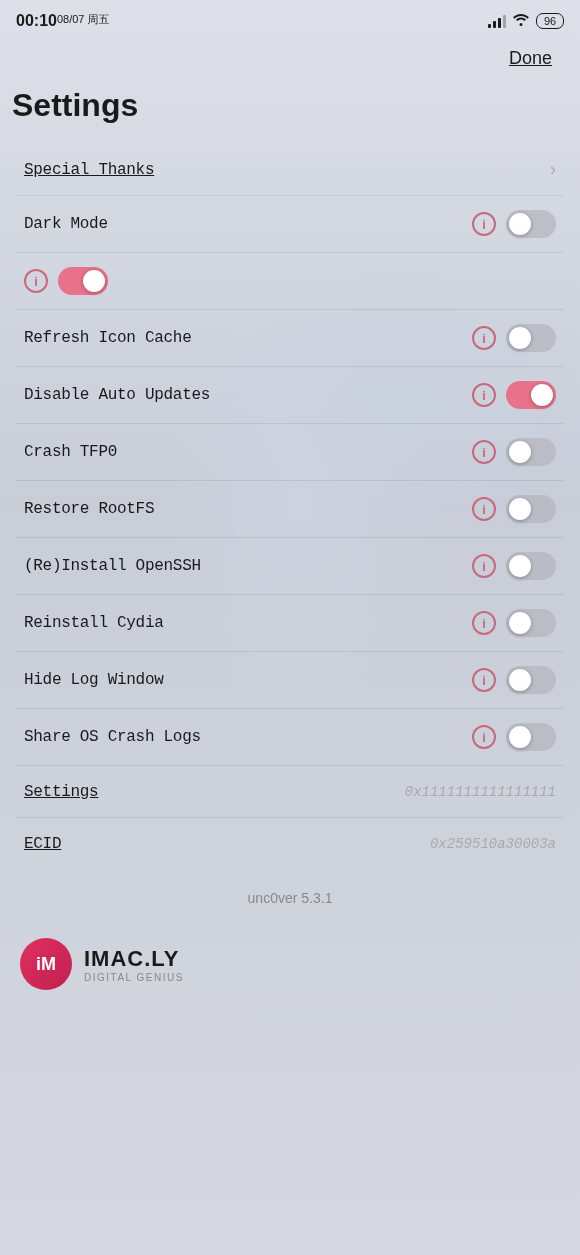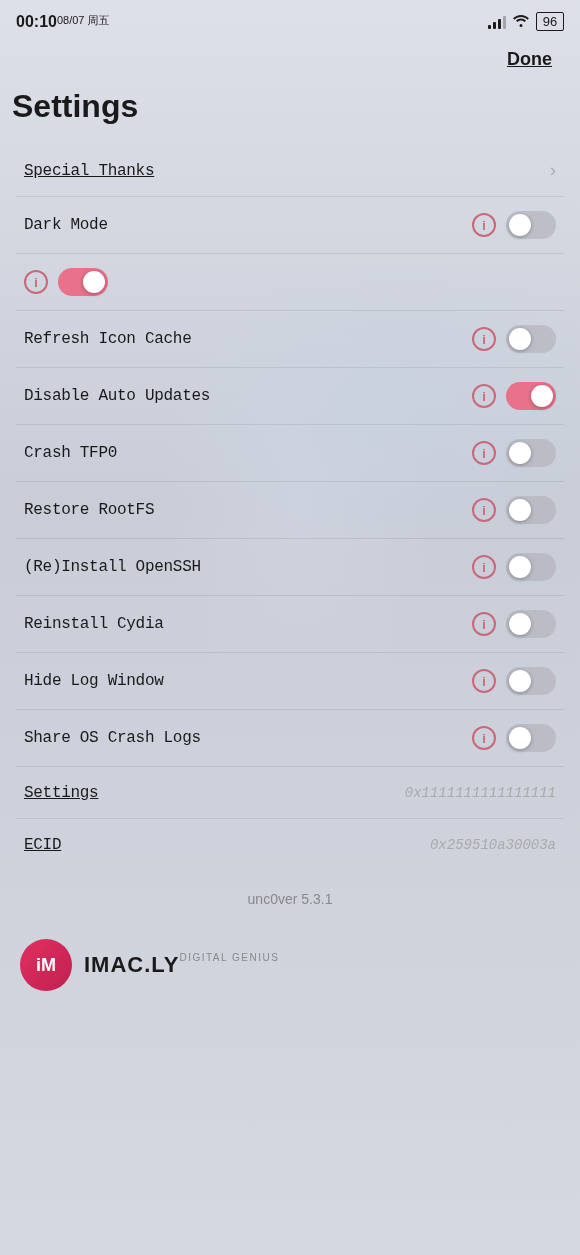--- a/index.html
+++ b/index.html
@@ -80,42 +80,42 @@
     }
 
     .battery {
       display: flex;
       align-items: center;
       gap: 2px;
     }
 
     .battery-box {
       border: 1.5px solid #1a1a1a;
-      border-radius: 2px;
+      border-radius: 7px;
       padding: 1px 3px;
-      font-size: 13px;
+      font-size: 11px;
       font-family: -apple-system, sans-serif;
       font-weight: 500;
       color: #1a1a1a;
       min-width: 28px;
       text-align: center;
     }
 
     
     .done-row {
       display: flex;
       justify-content: flex-end;
       padding: 8px 20px 4px;
       position: relative;
       z-index: 1;
     }
 
     .done-btn {
       font-size: 18px;
-      font-weight: 700;
+      font-weight: 400;
       color: #1a1a1a;
       font-family: -apple-system, sans-serif;
       text-decoration: underline;
       background: none;
       border: none;
       cursor: pointer;
       padding: 4px 8px;
       margin-left: 42px;
     }
 
@@ -265,20 +265,21 @@
       justify-content: center;
       color: white;
       font-weight: 900;
       font-size: 18px;
       font-family: -apple-system, sans-serif;
       flex-shrink: 0;
     }
 
     .brand-text-group {
       display: flex;
+      flex-direction: column;
     }
 
     .brand-name {
       font-size: 22px;
       font-weight: 900;
       color: #1a1a1a;
       font-family: -apple-system, sans-serif;
       letter-spacing: 1px;
     }
 

